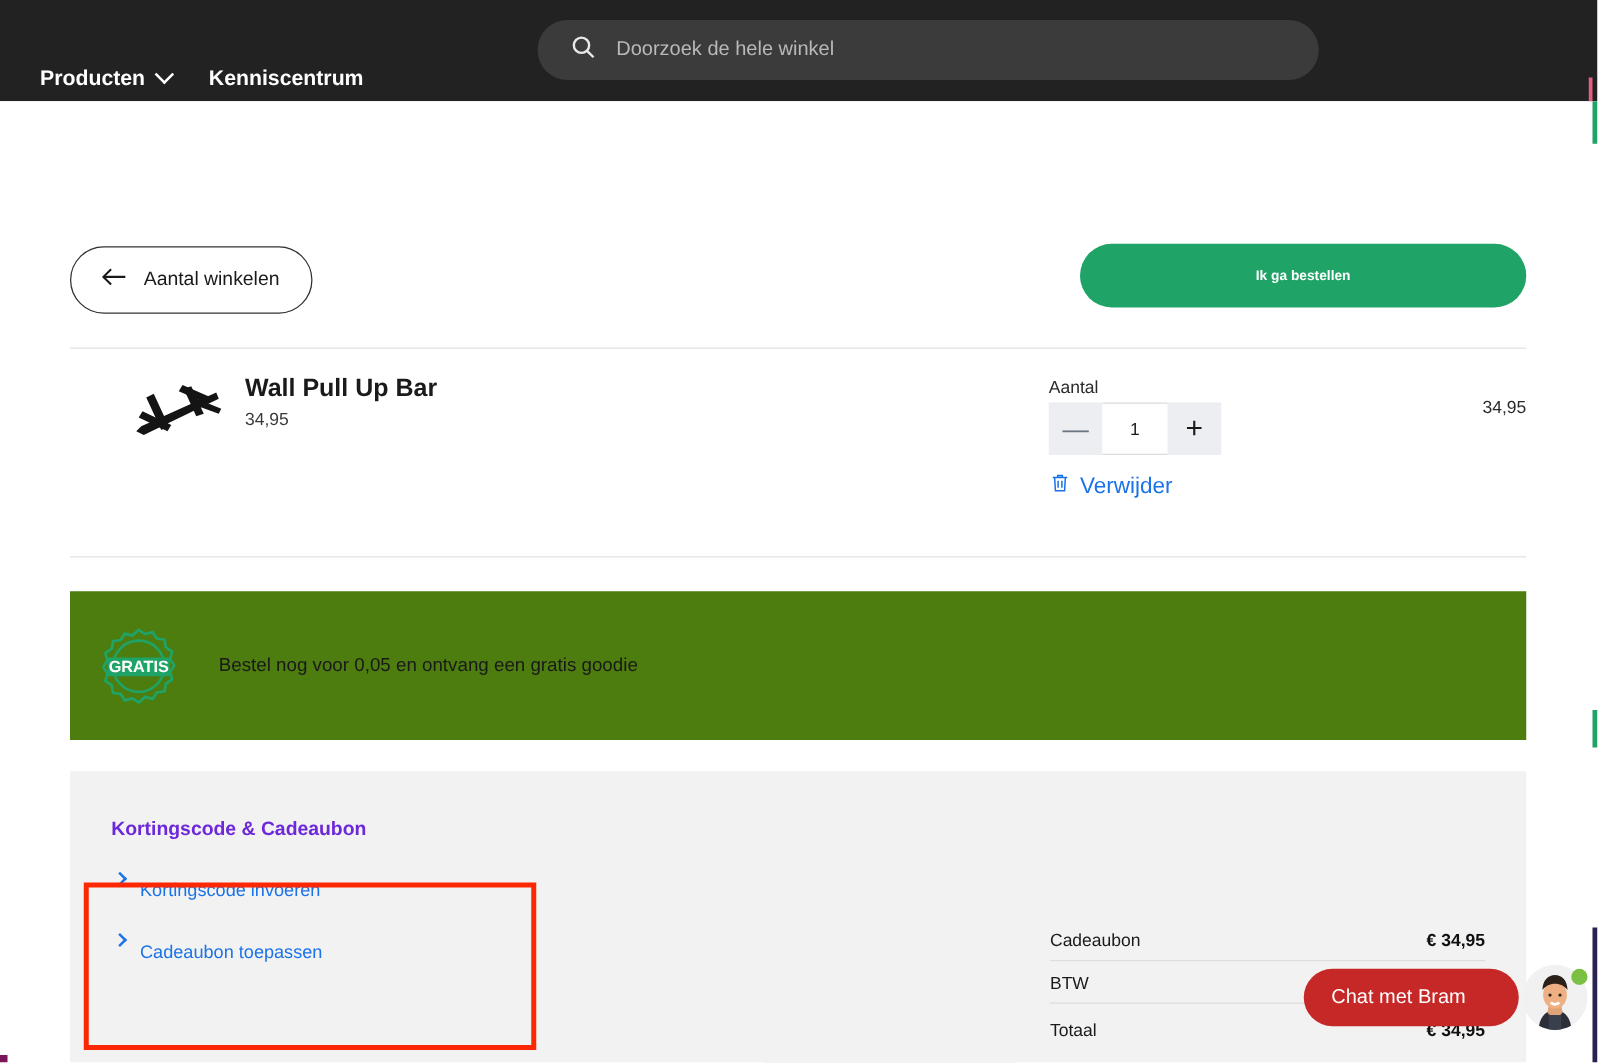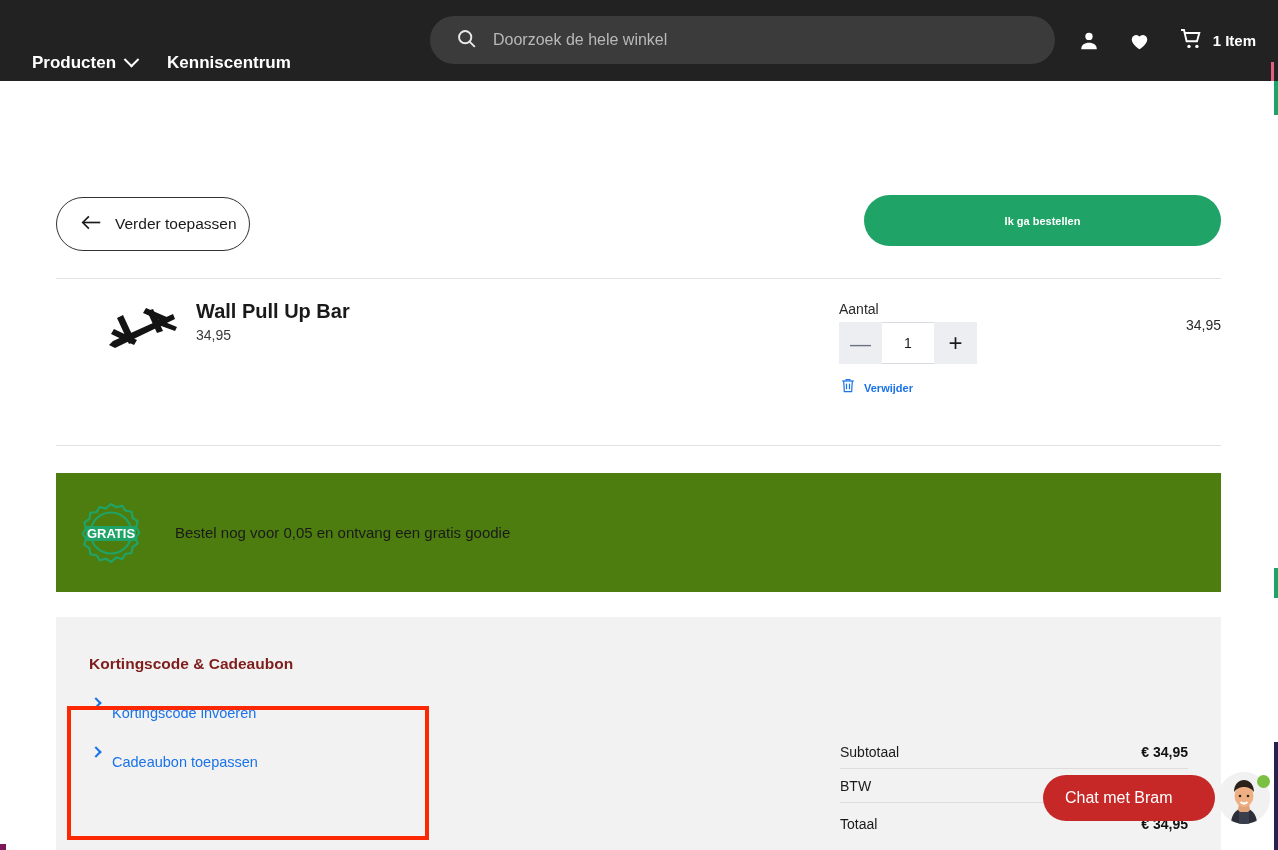--- a/index.html
+++ b/index.html
@@ -167,23 +167,22 @@
     font-size: 14px; color: #1a1a1a;
     font-family: "Liberation Sans", sans-serif;
     outline: none;
   }
   .remove-link {
     position: absolute; left: 785px; top: 91px;
     display: flex; align-items: center; gap: 9px;
     cursor: pointer;
   }
   .remove-text {
-    color: #1a73e8; font-size: 11px;
-    font-family: "Liberation Sans", sans-serif;
-    font-weight: bold;
+    color: #1a73e8; font-size: 18px;
+    font-family: "Liberation Sans", sans-serif;
   }
   .line-price {
     position: absolute; right: 0; top: 30px;
     font-size: 14px; color: #2a2a2a;
     font-family: "Liberation Sans", sans-serif;
   }
 
   
   .gratis-banner {
     position: absolute; left: 56px; top: 392px;
@@ -199,21 +198,21 @@
   }
 
   
   .summary-panel {
     position: absolute; left: 56px; top: 536px;
     width: 1165px; height: 233px;
     background: #f3f2f2;
   }
   .coupon-block { position: absolute; left: 33px; top: 38px; width: 340px; }
   .coupon-title {
-    font-size: 15.5px; font-weight: bold; color: #7f1d1d;
+    font-size: 15.5px; font-weight: bold; color: #6d28d9;
     margin-bottom: 12px;
     font-family: "Liberation Sans", sans-serif;
   }
   .coupon-link {
     display: flex; align-items: center; gap: 12px;
     margin-bottom: 13px; cursor: pointer;
   }
   .coupon-link-text {
     color: #1a73e8; font-size: 14.5px;
     font-family: "Liberation Sans", sans-serif;
@@ -309,56 +308,33 @@
   <div class="search-pill">
     <span>
       <svg width="21" height="21" viewBox="0 0 24 24" fill="none" stroke="#e9e9e9" stroke-width="2.2">
         <circle cx="10.5" cy="10.5" r="7"></circle>
           <line x1="15.8" y1="15.8" x2="21.5" y2="21.5"></line>
       </svg>
     </span>
     <input class="search-input" type="text" placeholder="Doorzoek de hele winkel" style="">
   </div>
 
-  <div class="header-actions">
-    <span class="hdr-icon">
-      <svg width="22" height="22" viewBox="0 0 24 24" fill="#ffffff">
-        <circle cx="12" cy="7" r="4"></circle>
-          <path d="M3.5 21c0-4.7 3.8-7 8.5-7s8.5 2.3 8.5 7z"></path>
-      </svg>
-    </span>
-    <span class="hdr-icon">
-      <svg width="23" height="22" viewBox="0 0 24 24" fill="#ffffff">
-        <path d="M12 21s-8.5-5.4-8.5-11A4.8 4.8 0 0 1 12 7.2 4.8 4.8 0 0 1 20.5 10c0 5.6-8.5 11-8.5 11z"></path>
-      </svg>
-    </span>
-    <div class="cart-group">
-      <span>
-        <svg width="25" height="24" viewBox="0 0 24 24" fill="none" stroke="#ffffff" stroke-width="1.9">
-          <path d="M1.5 3h3l2.6 11.2h10.4l2.3-8.2H6"></path>
-          <circle cx="9.5" cy="19.4" r="1.7" fill="#ffffff" stroke="none"></circle>
-          <circle cx="17.4" cy="19.4" r="1.7" fill="#ffffff" stroke="none"></circle>
-        </svg>
-      </span>
-      <span class="cart-label">1 Item</span>
-    </div>
-  </div>
 </div>
 
 <div class="page">
 
 
   <div class="btn-back">
     <span>
       <svg width="21" height="17" viewBox="0 0 24 18" fill="none" stroke="#1a1a1a" stroke-width="1.9">
         <line x1="2" y1="9" x2="22" y2="9"></line>
           <polyline points="9,2 2,9 9,16"></polyline>
       </svg>
     </span>
-    <span>Verder toepassen</span>
+    <span>Aantal winkelen</span>
   </div>
 
   <button class="btn-order-top">Ik ga bestellen</button>
 
   <div class="divider div-1"></div>
 
   <div class="product-row">
     <div class="prod-img">
       <svg width="80" height="58" viewBox="0 0 80 58">
         <g fill="#141414">
@@ -424,21 +400,21 @@
       <div class="coupon-link">
         <span class="chev-right"></span>
         <span class="coupon-link-text">Cadeaubon toepassen</span>
       </div>
     </div>
 
     <div class="annot-box"></div>
 
     <div class="totals">
       <div class="total-row bordered">
-        <span class="lbl">Subtotaal</span>
+        <span class="lbl">Cadeaubon</span>
         <span class="val">€ 34,95</span>
       </div>
       <div class="total-row bordered">
         <span class="lbl">BTW</span>
         <span class="btw-val">
           <span class="val">€ 6,07</span>
           <span class="chev-sm"></span>
         </span>
       </div>
       <div class="total-row grand">

